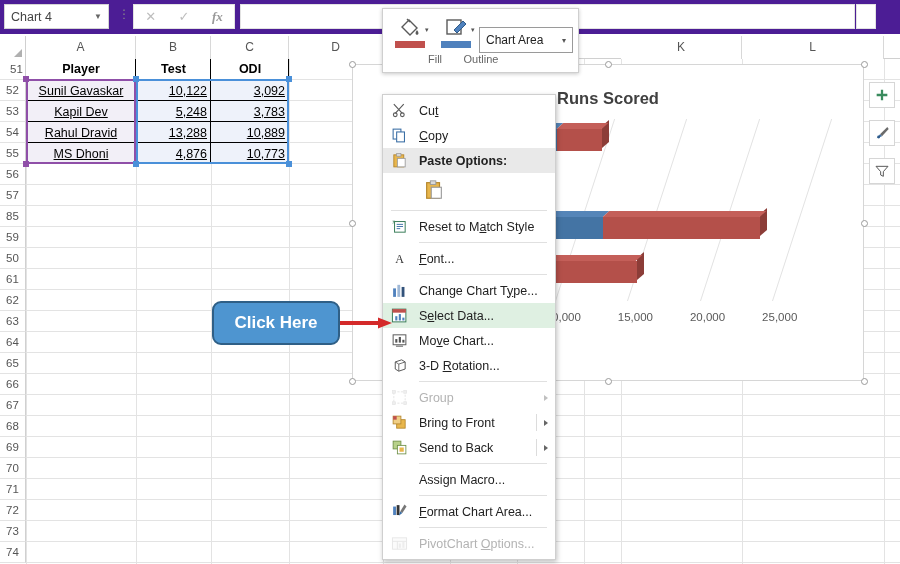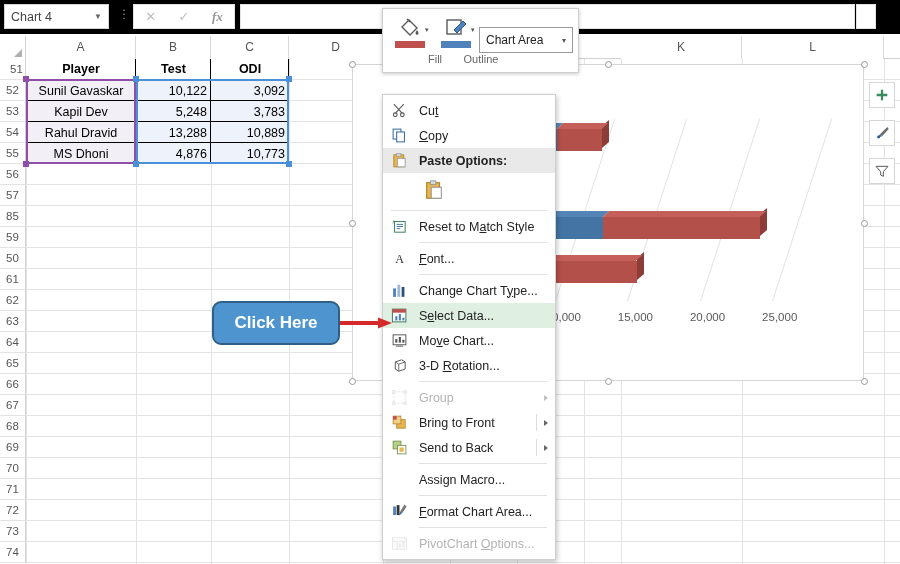--- a/index.html
+++ b/index.html
@@ -5,21 +5,21 @@
   * { box-sizing: border-box; }
   html, body { margin:0; padding:0; }
   body {
     width:900px; height:564px; overflow:hidden;
     font-family:"Liberation Sans", sans-serif;
     background:#ffffff; position:relative;
     -webkit-font-smoothing:antialiased;
   }
 
   
-  #formula-bar { position:absolute; left:0; top:0; width:900px; height:34px; background:#000000; }
+  #formula-bar { position:absolute; left:0; top:0; width:900px; height:34px; background:#4c1d95; }
   #name-box {
     position:absolute; left:4px; top:4px; width:105px; height:25px;
     border:1px solid #d4d4d4; background:#fff;
     display:flex; align-items:center; padding:0 6px;
     font-size:12.5px; color:#444;
   }
   #name-box .nb-text { flex:1; }
   #name-box .nb-caret { font-size:8px; color:#666; }
   #namebox-sep { position:absolute; left:118px; top:8px; font-size:12px; color:#888; letter-spacing:0; line-height:1; }
   #fx-group {
@@ -59,21 +59,21 @@
     border-right:1px solid #d0d0d0; border-bottom:1px solid #e3e3e3; background:#fff; }
   .gridline-h { position:absolute; left:26px; width:874px; height:1px; background:#e3e3e3; }
   .gridline-v { position:absolute; top:0; width:1px; background:#e3e3e3; }
 
   .cell { position:absolute; font-size:12.5px; color:#000;
     display:flex; align-items:center; height:21px; padding:0 4px; }
   .cell.ctr { justify-content:center; }
   .cell.rgt { justify-content:flex-end; }
   .cell.bold { font-weight:bold; }
   .hdrcell { background:#fff; border-bottom:1px solid #000; }
-  .datacell { background:#f2eff7; }
+  .datacell { background:#f2eff7;text-decoration:underline; }
   .datacell.num { background:#eef2fa; }
   .vline-dark { position:absolute; width:1px; background:#000; }
   .hline-dark { position:absolute; height:1px; background:#000; }
 
   
   .rng { position:absolute; pointer-events:none; }
   .rng.purple { border:2px solid #8f4fa8; }
   .rng.blue { border:2px solid #4a90d9; }
   .handle-sq { position:absolute; width:6px; height:6px; }
   .handle-sq.purple { background:#8f4fa8; }
@@ -280,20 +280,21 @@
     <div class="handle-sq purple" style="left: 23px; top: 102px;"></div>
     <div class="handle-sq purple" style="left: 133px; top: 102px;"></div>
     <div class="rng blue" style="left: 136px; top: 20px; width: 153px; height: 85px;"></div>
     <div class="handle-sq blue" style="left: 133px; top: 17px;"></div>
     <div class="handle-sq blue" style="left: 286px; top: 17px;"></div>
     <div class="handle-sq blue" style="left: 133px; top: 102px;"></div>
     <div class="handle-sq blue" style="left: 286px; top: 102px;"></div>
   </div>
 
 <div id="chart-object">
+  <div id="chart-title">Runs Scored</div>
   <div id="plot-area">
       <div class="vgrid" style="left: 144.286px;"></div>
       <div class="vgrid" style="left: 216.429px;"></div>
       <div class="vgrid" style="left: 288.571px;"></div>
       <div class="vgrid" style="left: 360.714px;"></div>
       <div style="position: absolute; left: 0px; top: 0px; width: 1px; height: 182px; background: rgb(184, 184, 184);"></div>
       <div class="bar3d blue" style="left: 0px; top: 10px; width: 146.046px;">
         <span class="face"></span>
         <span class="topf"></span>
       </div>

